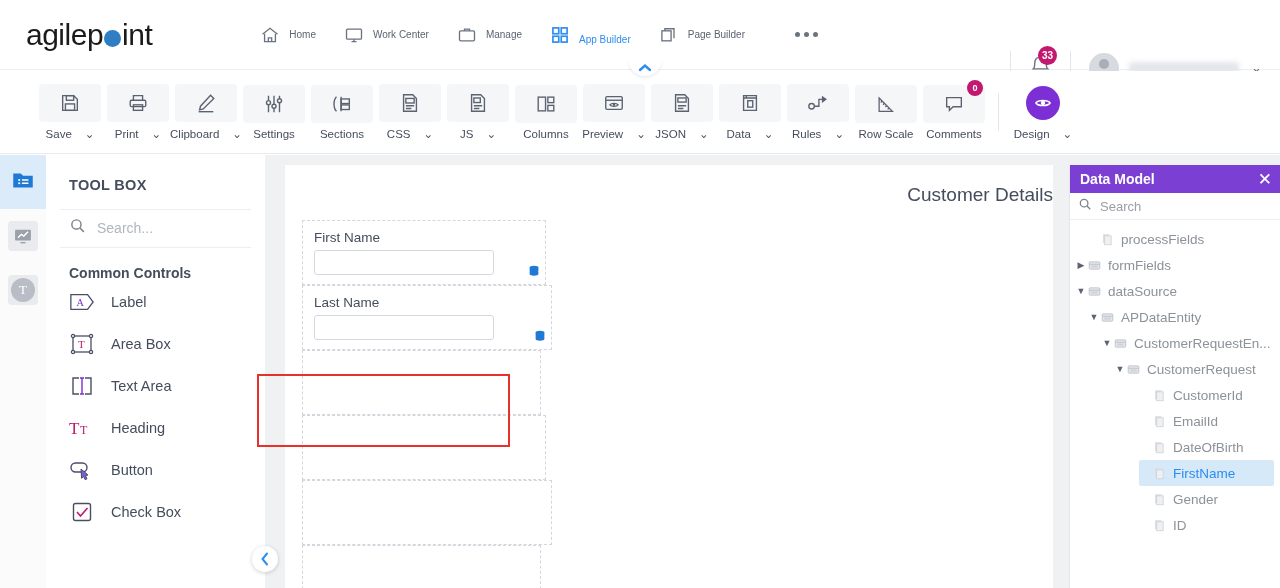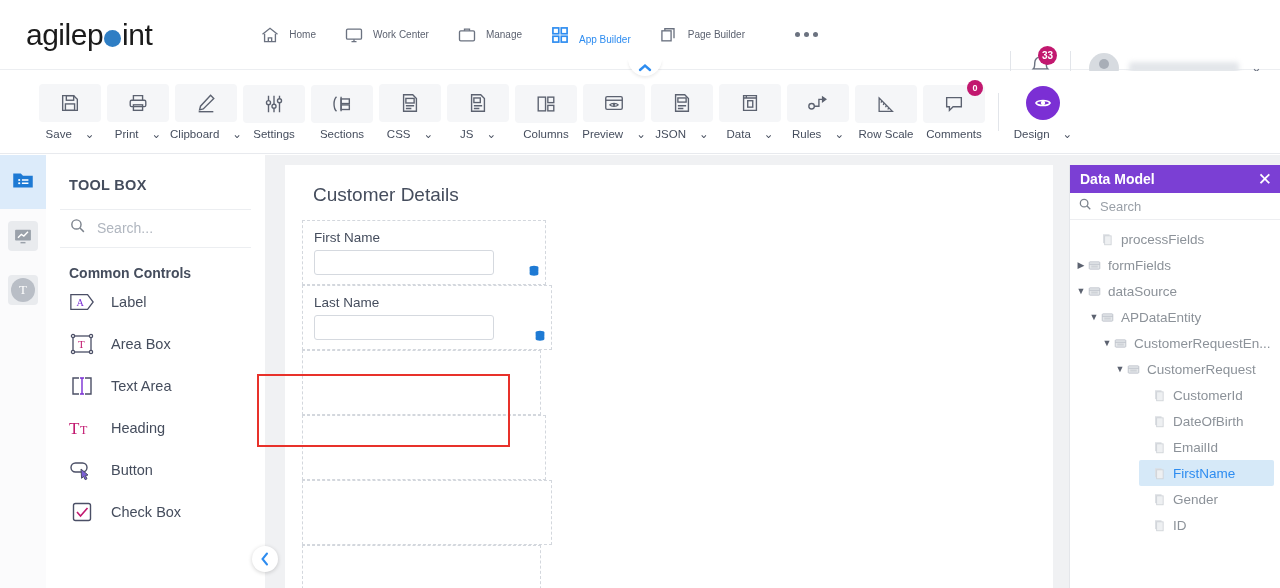--- a/index.html
+++ b/index.html
@@ -82,21 +82,21 @@
   .ctrl { display:flex; align-items:center; gap:16px; padding: 8px 0 8px 23px; cursor:pointer; }
   .ctrl .ci { width: 26px; height:26px; display:flex; align-items:center; justify-content:center; }
   .ctrl .cl { font-size:14.5px; color:#454d5d; }
 
   .collapsebtn { position:absolute; left: 252px; top: 391px; width: 26px; height:26px; border-radius:50%;
                  background:#fff; box-shadow:0 1px 4px rgba(0,0,0,0.18); display:flex;
                  align-items:center; justify-content:center; cursor:pointer; z-index:5;}
 
   
   .canvas { position:absolute; left:285px; top:10px; width: 768px; height: 423px; background:#fff; }
-  .formtitle { font-size:19px; color:#454d5d; padding: 19px 0 0 28px; }
+  .formtitle { font-size:19px; color:#454d5d; padding: 19px 0 0 18px; text-align: right; }
   .grid { margin: 14px 17px 0 17px; }
   .gridrow { display:flex;flex-direction:column; }
   .cell { border:1px dashed #d3d7dd; height: 65px; position:relative; }
   .cell.c1 { width: 244px; }
   .cell.c2 { width: 250px; }
   .cell.c3 { width: 239px; }
   .cell .flabel { font-size:13.5px; color:#454d5d; padding: 9px 0 0 11px; }
   .cell input.fi { margin: 5px 0 0 11px; width: 180px; height: 25px; border:1px solid #d5d9df;
                    border-radius:3px; outline:none; background:#fff; }
   .dbicon { position:absolute; right: 4px; bottom: 2px; }
@@ -673,31 +673,31 @@
             <span>CustomerId</span>
           </div>
           <div class="node" style="margin-left: 69px; margin-right: 6px;">
             <span class="arrow"></span>
             <span class="nicon">
               <svg width="13" height="13" viewBox="0 0 16 16" fill="none">
                 <rect x="2.5" y="1.5" width="8" height="11" fill="#dcdfe3"></rect>
                 <rect x="4.5" y="3.5" width="8" height="11" fill="#eef0f2" stroke="#cdd1d6"></rect>
               </svg>
             </span>
-            <span>DateOfBirth</span>
+            <span>EmailId</span>
           </div>
           <div class="node" style="margin-left: 69px; margin-right: 6px;">
             <span class="arrow"></span>
             <span class="nicon">
               <svg width="13" height="13" viewBox="0 0 16 16" fill="none">
                 <rect x="2.5" y="1.5" width="8" height="11" fill="#dcdfe3"></rect>
                 <rect x="4.5" y="3.5" width="8" height="11" fill="#eef0f2" stroke="#cdd1d6"></rect>
               </svg>
             </span>
-            <span>EmailId</span>
+            <span>DateOfBirth</span>
           </div>
           <div class="node hl" style="margin-left: 69px; margin-right: 6px;">
             <span class="arrow"></span>
             <span class="nicon">
               <svg width="13" height="13" viewBox="0 0 16 16" fill="none">
                 <rect x="2.5" y="1.5" width="8" height="11" fill="#dcdfe3"></rect>
                 <rect x="4.5" y="3.5" width="8" height="11" fill="#eef0f2" stroke="#cdd1d6"></rect>
               </svg>
             </span>
             <span>FirstName</span>

